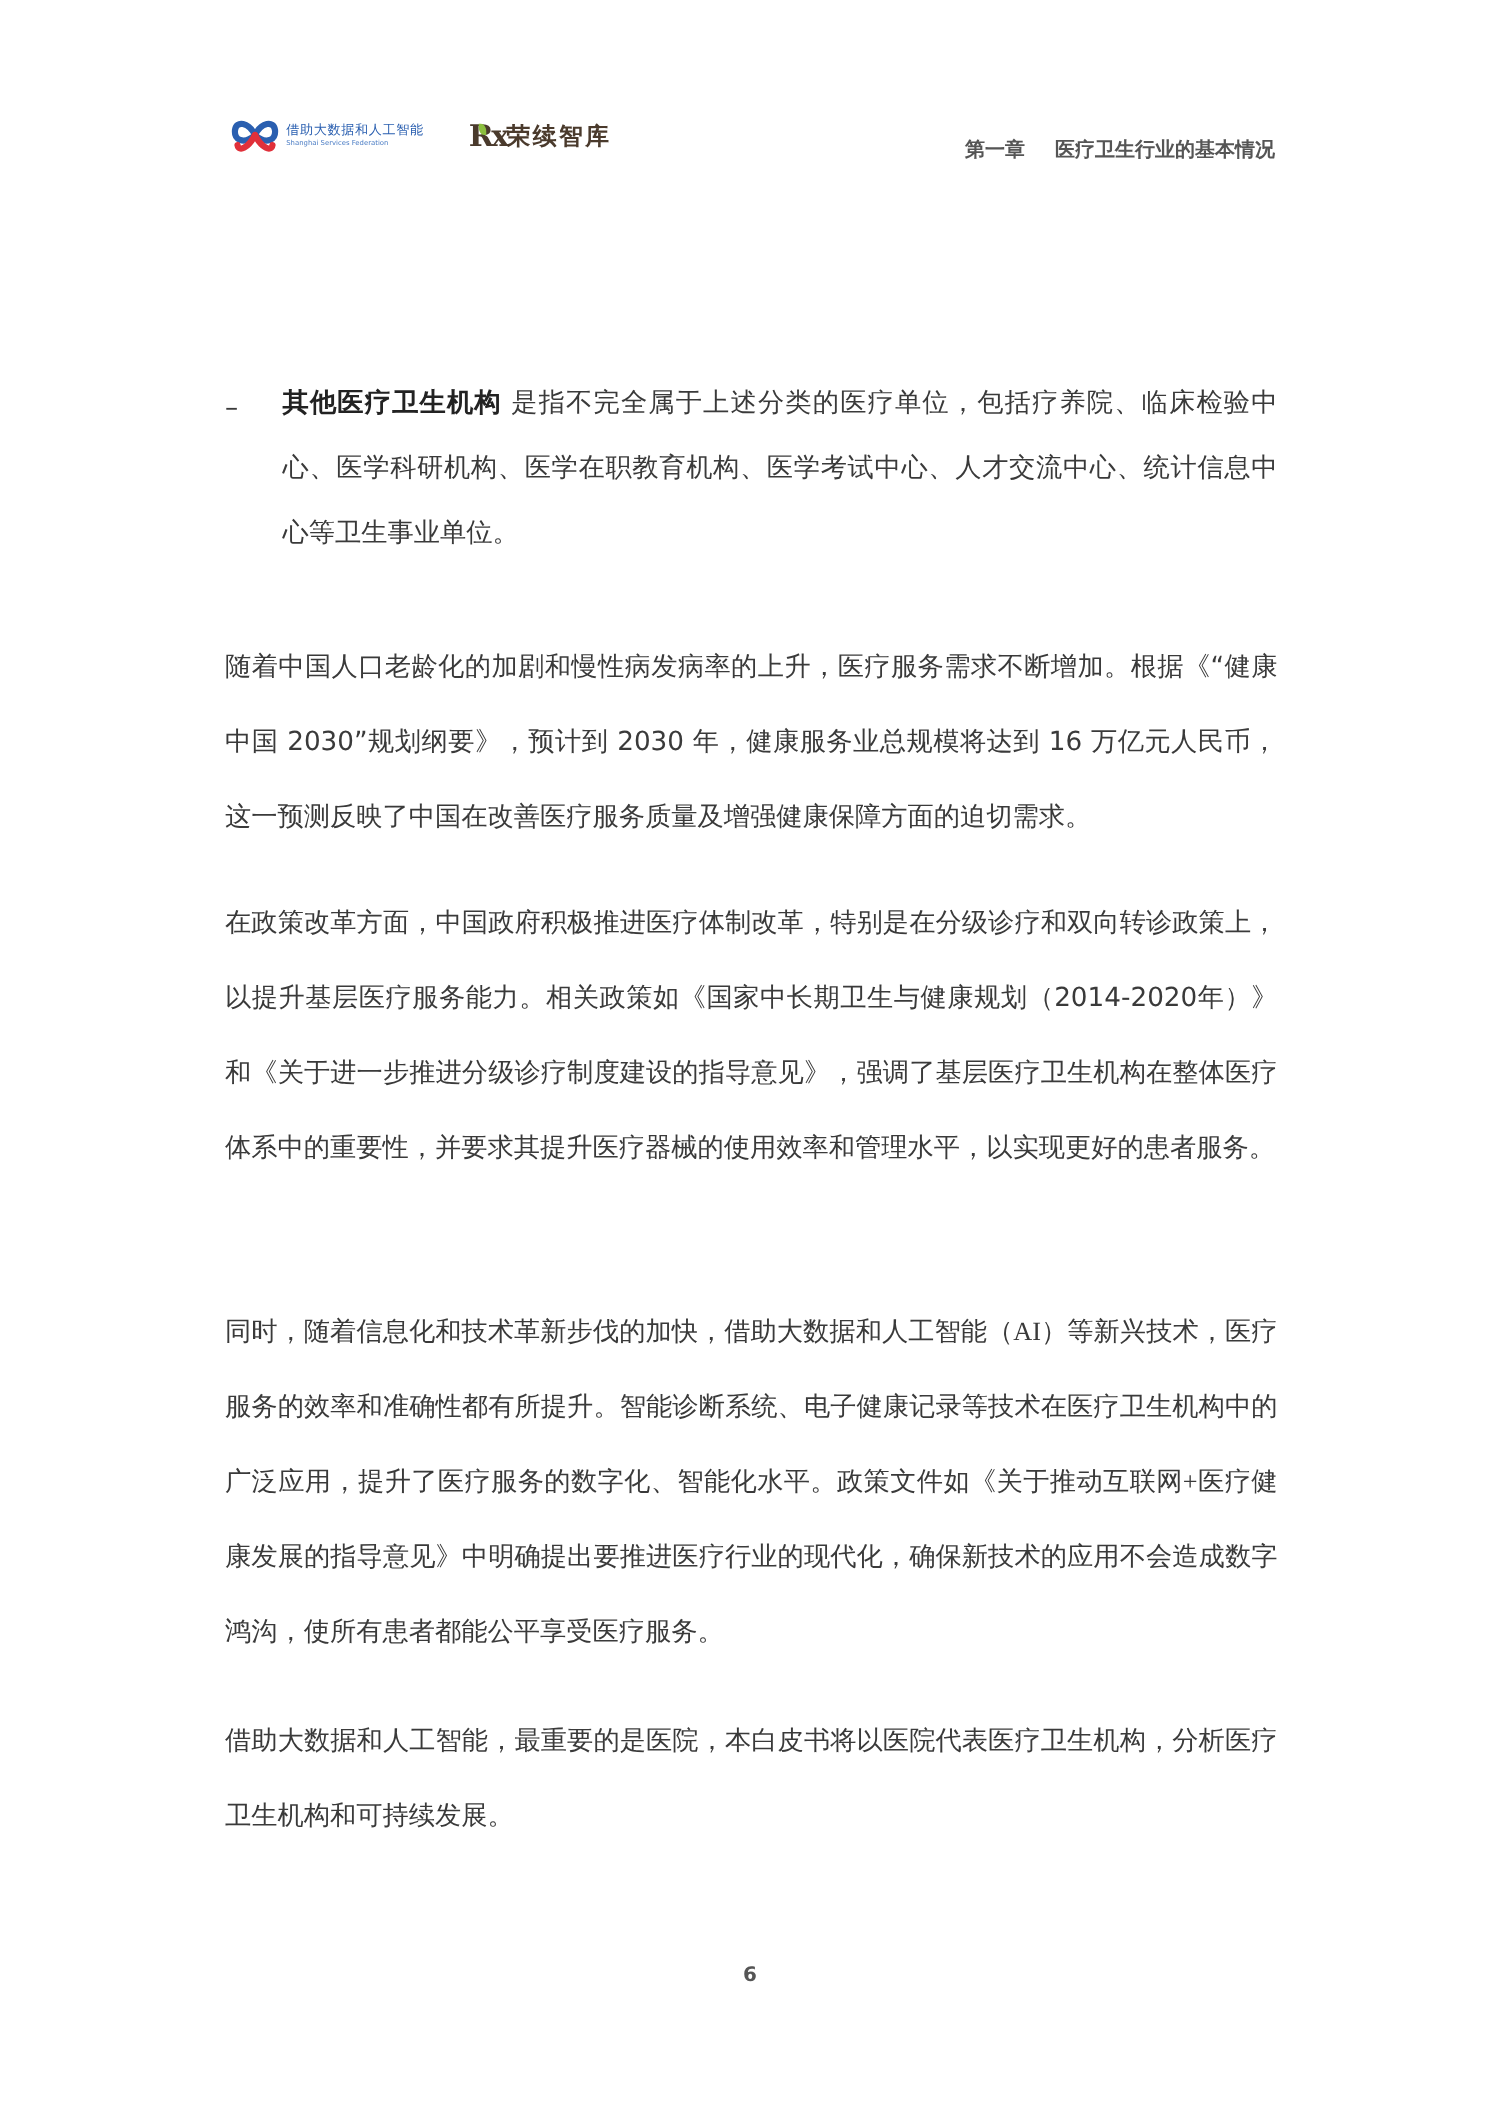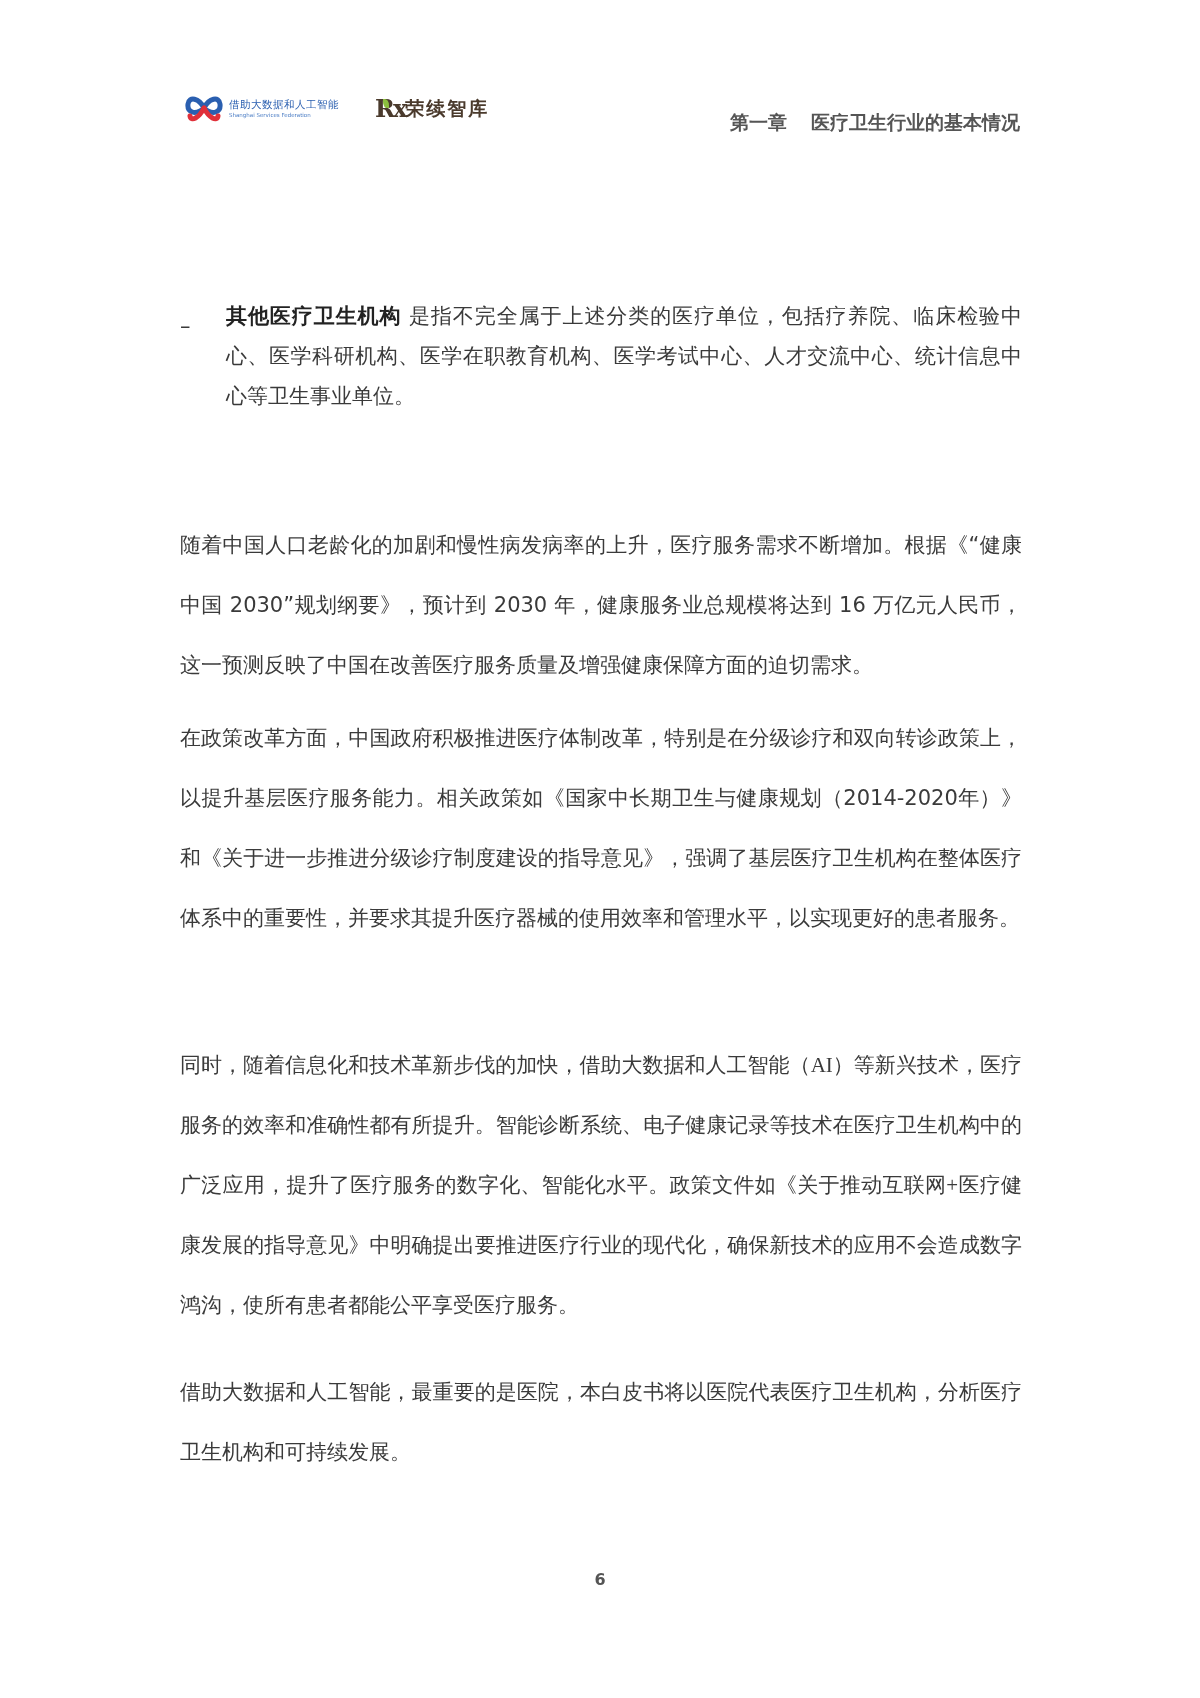--- a/index.html
+++ b/index.html
@@ -8,30 +8,30 @@
   .header { position: absolute; left: 185px; top: 92px; width: 835px; height: 40px; }
   .logo-ssf { position: absolute; left: 0; top: 0; display: flex; align-items: center; }
   .ssf-mark { width: 38px; height: 32px; position: relative; }
   .ssf-text { margin-left: 6px; display: flex; flex-direction: column; }
   .ssf-cn { font-size: 10.5px; color: #2a5fb0; letter-spacing: 0.5px; line-height: 13px; white-space: nowrap; }
   .ssf-en { font-size: 5.5px; color: #4a7cc4; line-height: 8px; white-space: nowrap; }
   .logo-rx { position: absolute; left: 190px; top: 2px; display: flex; align-items: center; }
   .rx-mark { font-family: "DejaVu Serif", serif; font-weight: bold; font-size: 24px; color: #4a3a2c; position: relative; letter-spacing: -2px; }
   .rx-leaf { position: absolute; left: 8px; top: 5px; width: 6px; height: 9px; background: #8cbf3f; border-radius: 0 70% 0 70%; }
   .rx-name { font-size: 19px; font-weight: bold; color: #4a3a2c; letter-spacing: 2px; white-space: nowrap; text-align: right; }
-  .chapter { position: absolute; right: 0; top: 18px; font-size: 19px; font-weight: bold; color: #555555; white-space: nowrap; font-family: Liberation Mono, monospace; }
+  .chapter { position: absolute; right: 0; top: 18px; font-size: 16px; font-weight: bold; color: #555555; white-space: nowrap; font-family: Liberation Mono, monospace; }
   .chapter .gap { display: inline-block; width: 24px; }
 
   .body-text { position: absolute; left: 180px; width: 842px; font-size: 21px; line-height: 60px; color: #3a3a3a; text-align: justify; }
   .bullet { position: absolute; left: 180px; top: 296px; width: 842px; }
   .bullet .dash { position: absolute; left: 0; top: 0; font-size: 21px; line-height: 60px; color: #3a3a3a; }
-  .bullet .content { position: absolute; left: 46px; width: 796px; font-size: 21px; line-height: 40px; color: #3a3a3a; text-align: justify; }
+  .bullet .content { position: absolute; left: 46px; width: 796px; font-size: 21px; line-height: 52px; color: #3a3a3a; text-align: justify; }
   .bullet .content b { font-weight: bold; color: #222222; }
 
-  .p1 { top: 515px; }
+  .p1 { top: 503px; }
   .p2 { top: 708px; }
   .p3 { top: 1035px; font-family: Liberation Serif, serif; }
   .p4 { top: 1362px; }
 
   .page-num { position: absolute; left: 0; width: 1200px; top: 1570px; text-align: center; font-size: 16px; font-weight: bold; color: #555555; }
 </style>
 </head>
 <body>
 
 <div class="header">

